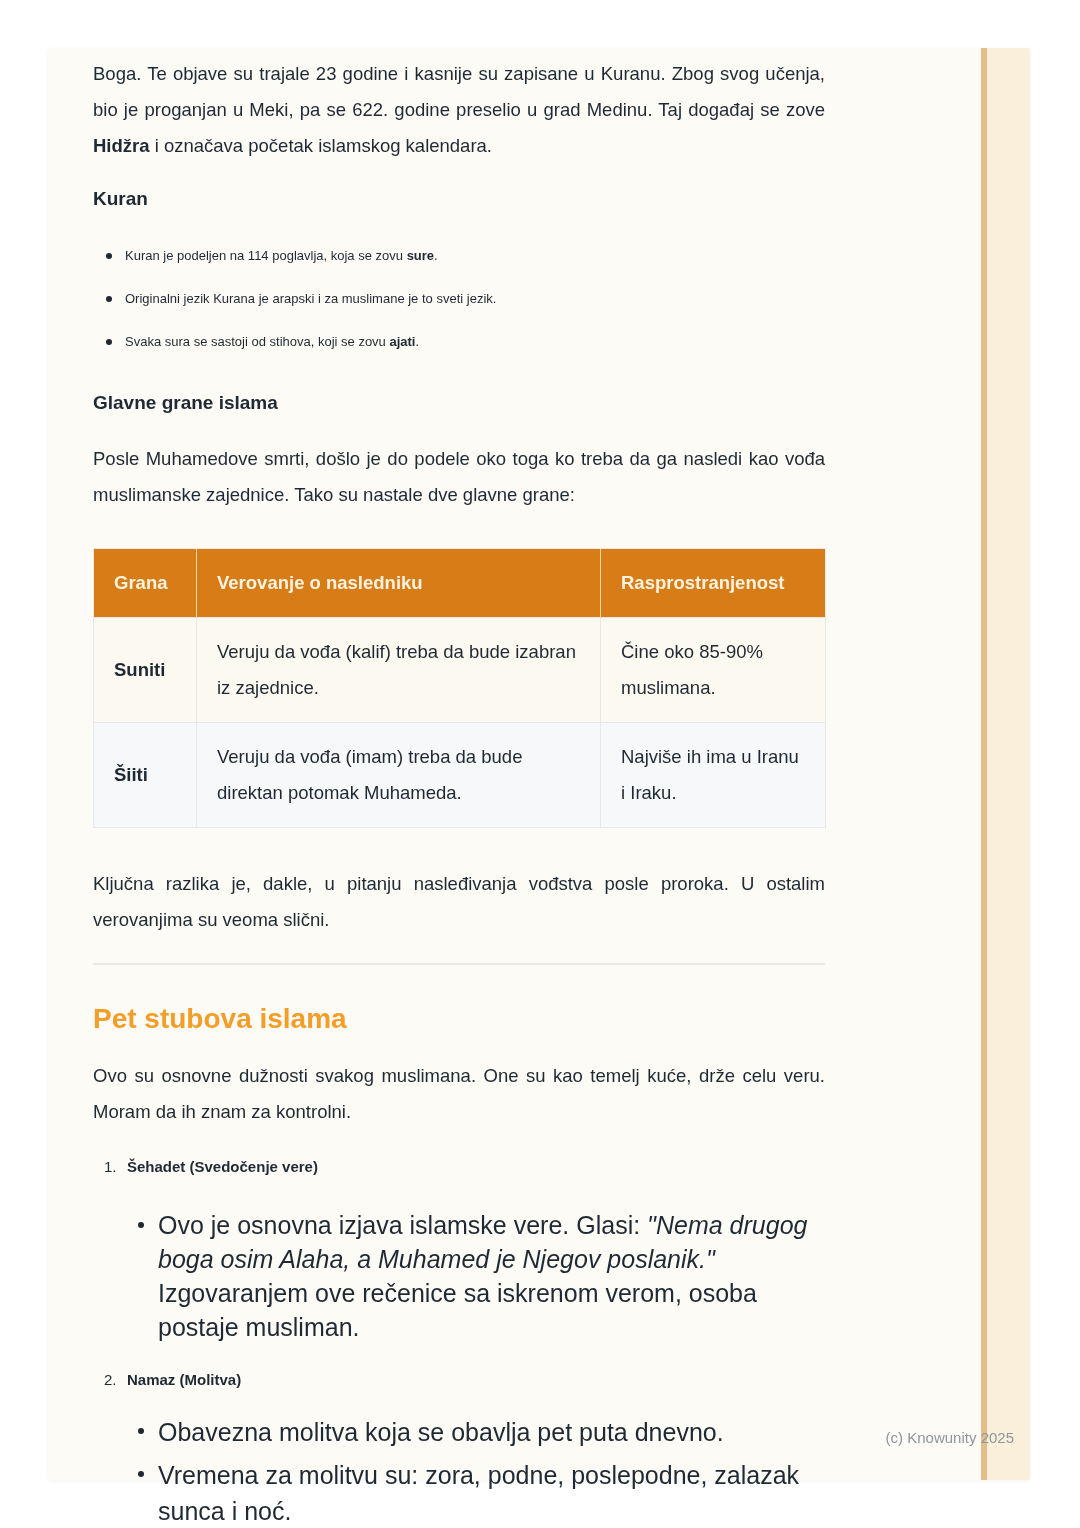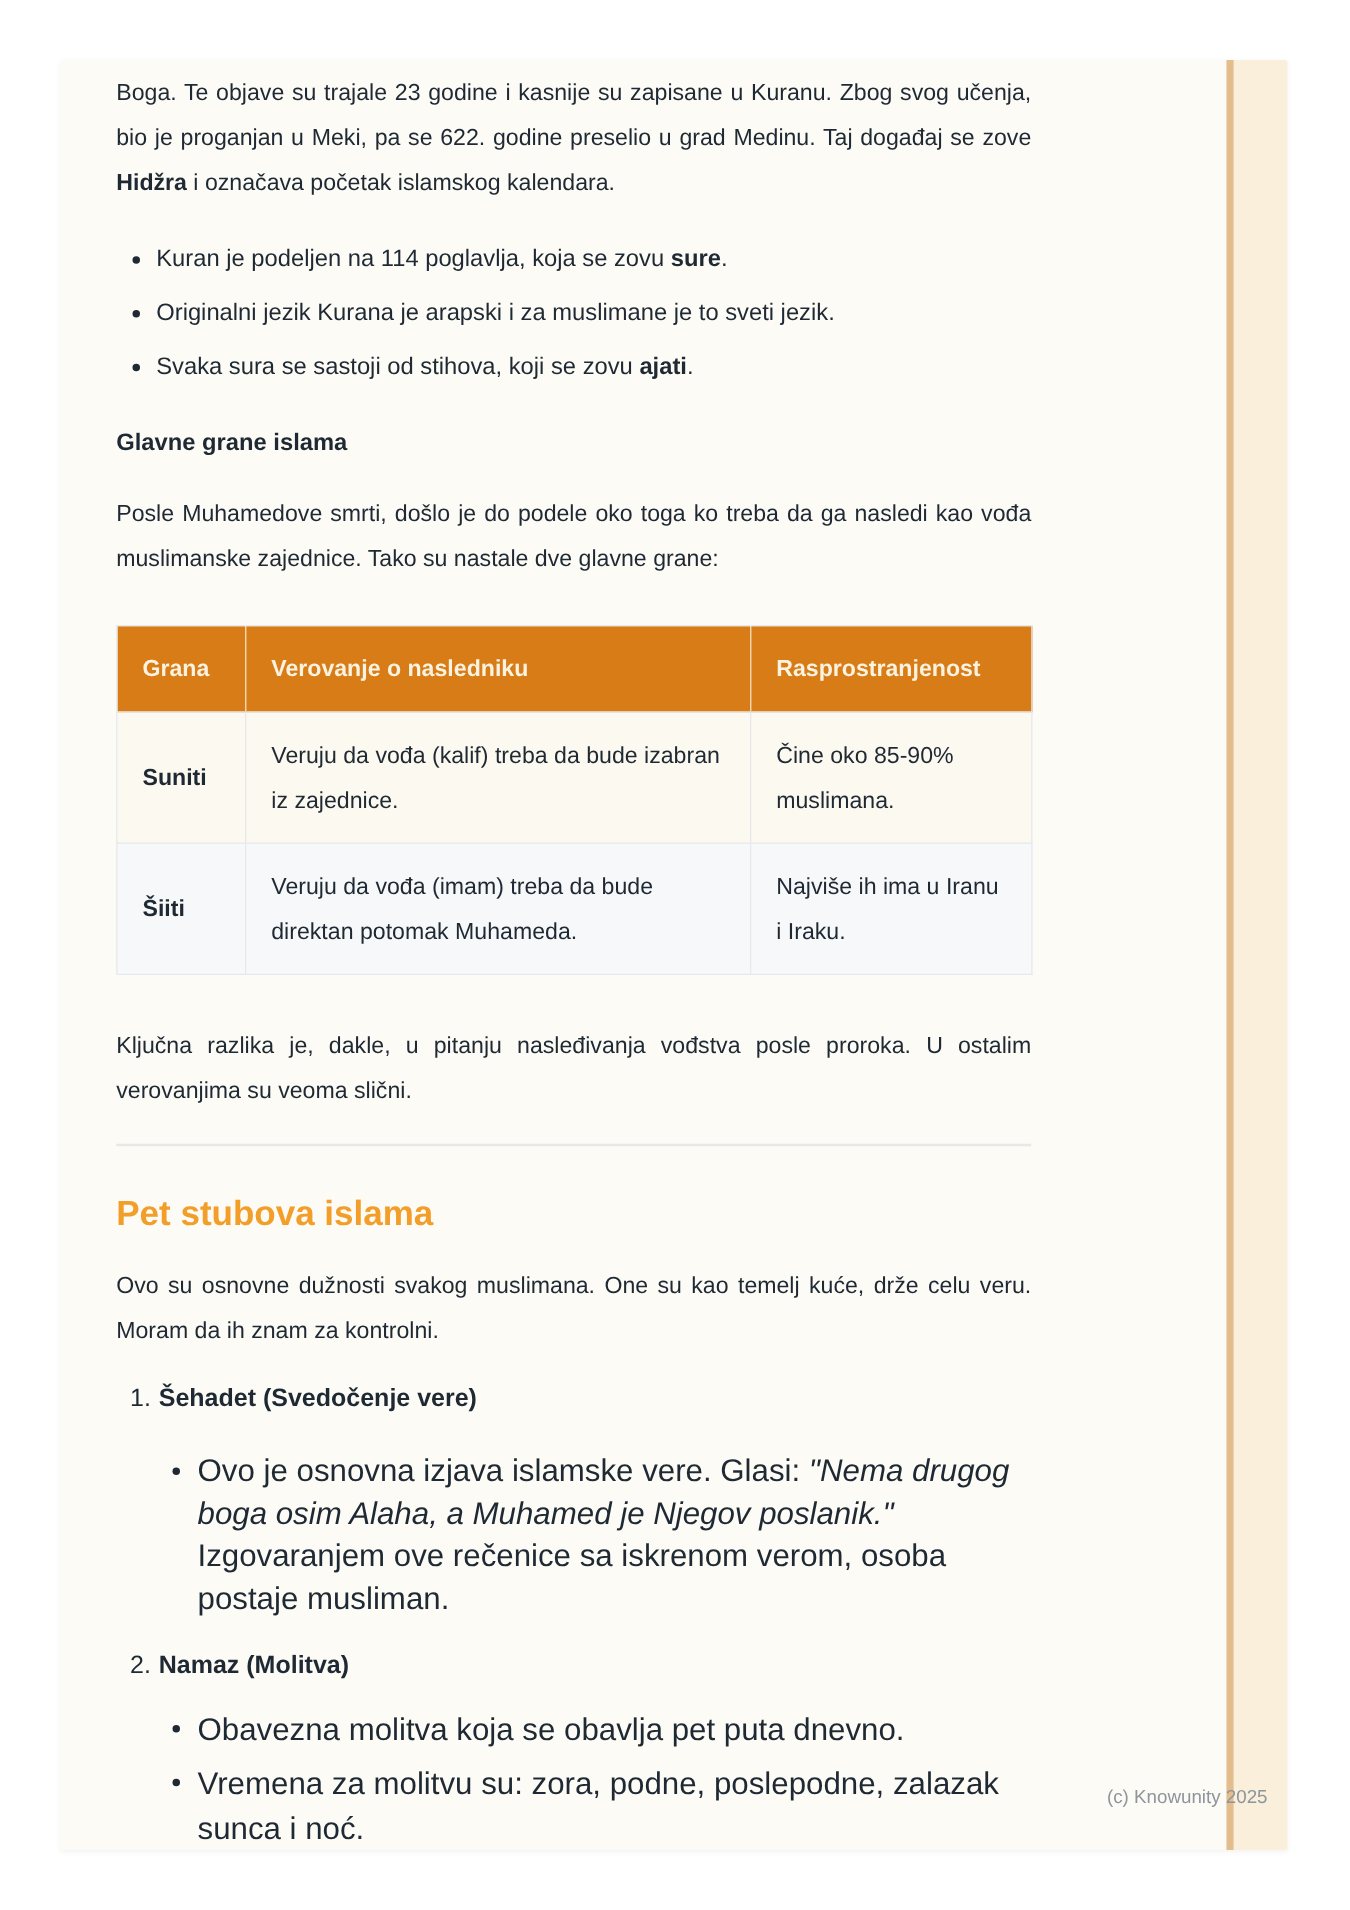--- a/index.html
+++ b/index.html
@@ -63,21 +63,21 @@
   h4.subhead.second{margin-top:30px;}
   p.after-head{margin-top:25px;}
   ul.toplist{
     list-style:none;
     margin:26px 0 0 0;
     padding:0;
   }
   ul.toplist > li{
     position:relative;
     padding-left:32px;
-    font-size:19px;
+    font-size:13px;
     line-height:36px;
     margin-bottom:7px;
   }
   ul.toplist > li::before{
     content:"";
     position:absolute;
     left:13px;top:15px;
     width:6px;height:6px;
     border-radius:50%;
     background:var(--text);
@@ -129,21 +129,21 @@
   p.pillars-intro{margin-top:21px;}
   ol.pillars{
     list-style:none;
     margin:19px 0 0 0;
     padding:0;
   }
   ol.pillars > li{margin:0;}
   ol.pillars > li + li{margin-top:18px;}
   .pillar-title{
     padding-left:11px;
-    font-size:20px;
+    font-size:15px;
     line-height:36px;
   }
   .pillar-title .num{
     display:inline-block;
     width:23px;
   }
   .pillar-title strong{font-weight:700;}
   ul.sublist{
     list-style:none;
     margin:16px 0 0 0;
@@ -179,20 +179,21 @@
 </head>
 <body>
 
 <div class="page">
   <div class="strip"></div>
 
   <div class="content">
 
     <p class="body"><span>Boga. Te objave su trajale 23 godine i kasnije su zapisane u Kuranu. Zbog svog učenja, bio je proganjan u Meki, pa se 622. godine preselio u grad Medinu. Taj događaj se zove </span><strong>Hidžra</strong><span> i označava početak islamskog kalendara.</span></p>
 
+    <h4 class="subhead">Kuran</h4>
 
     <ul class="toplist">
       <li><span>Kuran je podeljen na 114 poglavlja, koja se zovu </span><strong>sure</strong><span>.</span></li>
       <li><span>Originalni jezik Kurana je arapski i za muslimane je to sveti jezik.</span></li>
       <li><span>Svaka sura se sastoji od stihova, koji se zovu </span><strong>ajati</strong><span>.</span></li>
     </ul>
 
     <h4 class="subhead second">Glavne grane islama</h4>
 
     <p class="body after-head">Posle Muhamedove smrti, došlo je do podele oko toga ko treba da ga nasledi kao vođa muslimanske zajednice. Tako su nastale dve glavne grane:</p>

